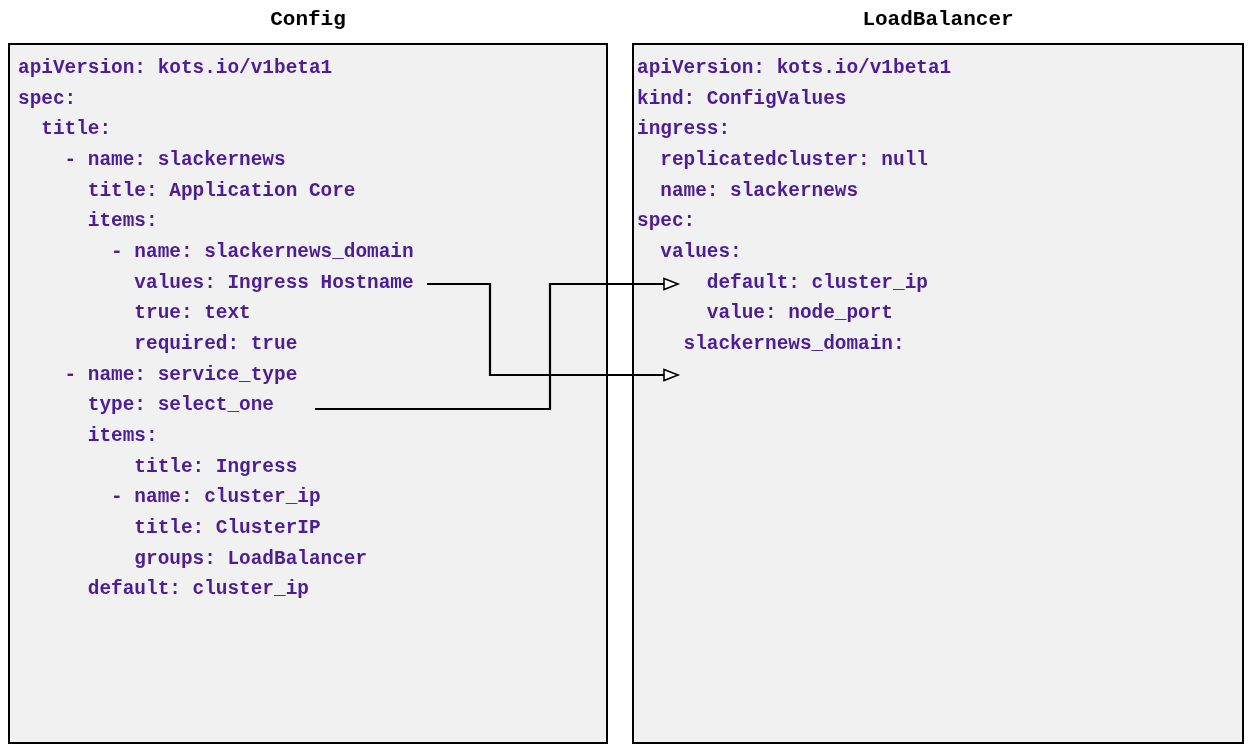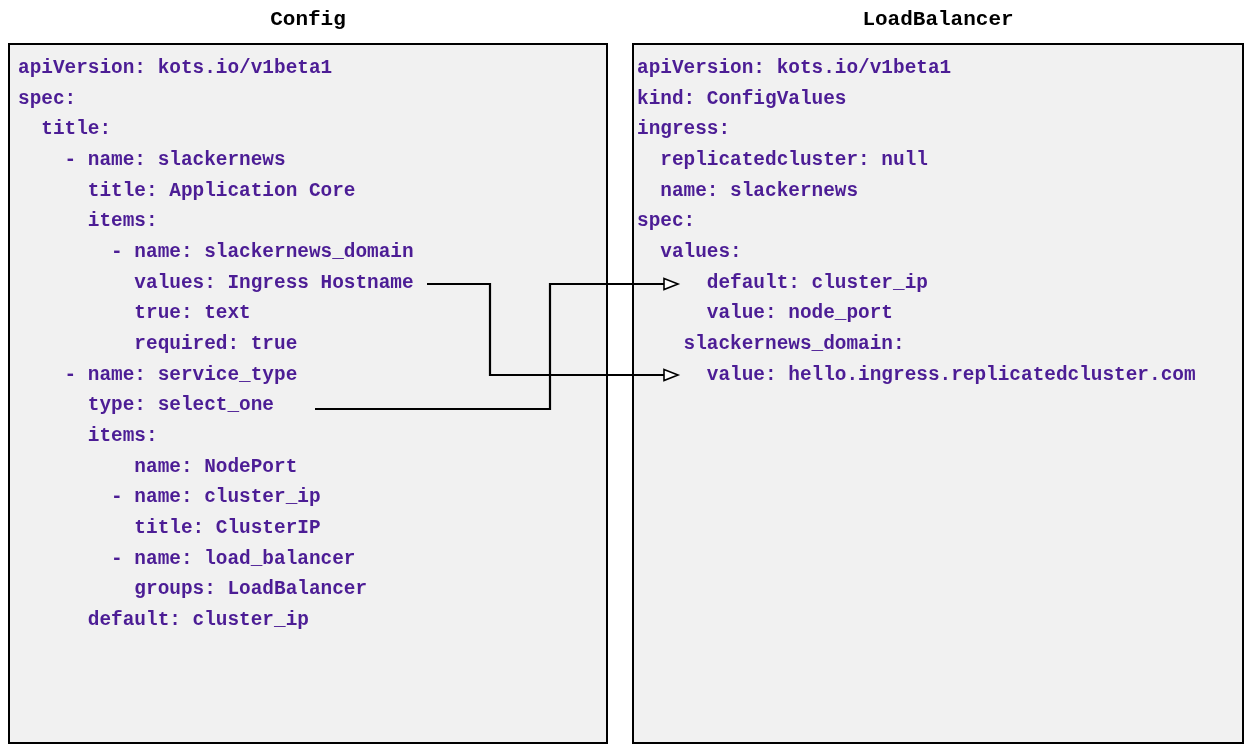--- a/index.html
+++ b/index.html
@@ -80,41 +80,39 @@
       <div class="code-line">    - name: slackernews</div>
       <div class="code-line">      title: Application Core</div>
       <div class="code-line">      items:</div>
       <div class="code-line">        - name: slackernews_domain</div>
       <div class="code-line">          values: Ingress Hostname</div>
       <div class="code-line">          true: text</div>
       <div class="code-line">          required: true</div>
       <div class="code-line">    - name: service_type</div>
       <div class="code-line">      type: select_one</div>
       <div class="code-line">      items:</div>
-      <div class="code-line">          name: NodePort</div>
+      <div class="code-line">          title: Ingress</div>
       <div class="code-line">        - name: cluster_ip</div>
       <div class="code-line">          title: ClusterIP</div>
-      <div class="code-line">        - name: load_balancer</div>
       <div class="code-line">          groups: LoadBalancer</div>
       <div class="code-line">      default: cluster_ip</div>
     </div>
 
   <div class="panel" id="configvalues-panel">
 
   <div class="code-line">apiVersion: kots.io/v1beta1</div>
       <div class="code-line">kind: ConfigValues</div>
       <div class="code-line">ingress:</div>
       <div class="code-line">  replicatedcluster: null</div>
       <div class="code-line">  name: slackernews</div>
       <div class="code-line">spec:</div>
       <div class="code-line">  values:</div>
       <div class="code-line">      default: cluster_ip</div>
       <div class="code-line">      value: node_port</div>
       <div class="code-line">    slackernews_domain:</div>
-      <div class="code-line">      value: hello.ingress.replicatedcluster.com</div>
     </div>
 
   <svg id="arrow-overlay" viewBox="0 0 1258 756" xmlns="http://www.w3.org/2000/svg">
 
     <g>
       <path d="M 427 284 H 490 V 375 H 664" fill="none" stroke="#000000" stroke-width="2.2"></path>
       <polygon points="664,369.5 678,375 664,380.5" fill="#ffffff" stroke="#000000" stroke-width="1.6"></polygon>
     </g>
 
     <g>

